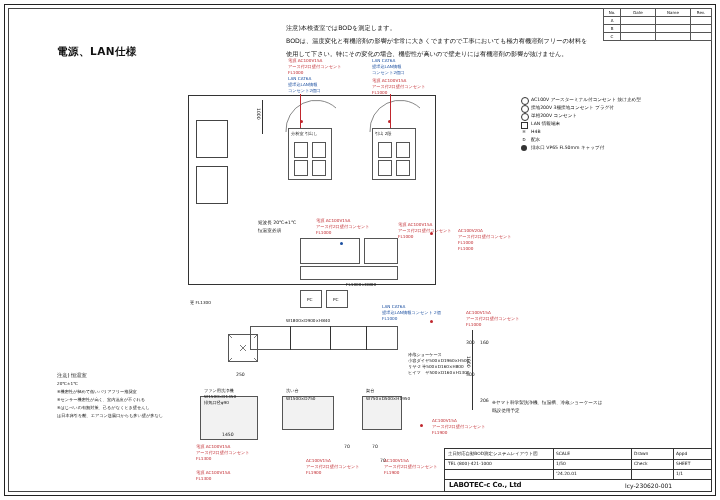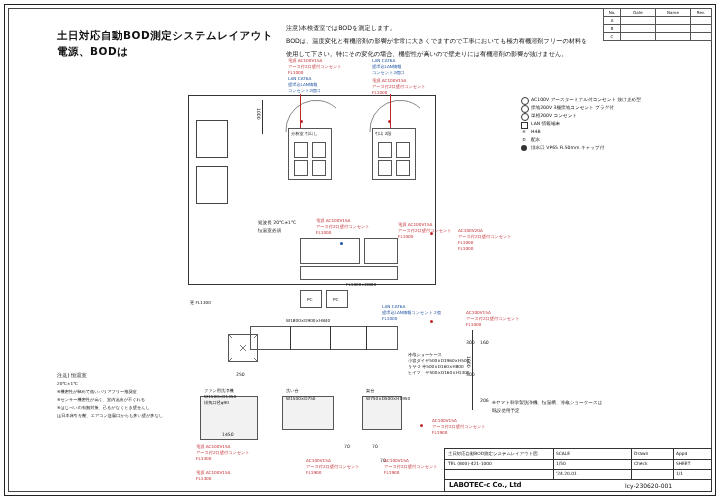--- a/index.html
+++ b/index.html
@@ -77,22 +77,21 @@
     </tr>
     <tr>
       <td>C</td>
           <td></td>
           <td></td>
           <td></td>
     </tr>
   </tbody>
     </table>
 
-  <div class="abs ttl" style="left:57px;top:28px;">土日対応自動BOD測定システムレイアウト</div>
-  <div class="abs ttl" style="left:57px;top:44px;">電源、BODは</div>
+  <div class="abs ttl" style="left:57px;top:44px;">電源、LAN仕様</div>
 
   <div class="abs note" style="left:286px;top:24px;">注意)本検査室ではBODを測定します。</div>
   <div class="abs note" style="left:286px;top:37px;">BODは、温度変化と有機溶剤の影響が非常に大きくでますので工事においても極力有機溶剤フリーの材料を</div>
   <div class="abs note" style="left:286px;top:50px;">使用して下さい。特にその変化の場合、機密性が高いので壁走りには有機溶剤の影響が抜けません。</div>
 
   <div class="legend" style="left:520px;top:96px;width:190px;">
     <div class="row">
       <span class="sym">
           <span class="c"></span>
         </span>

